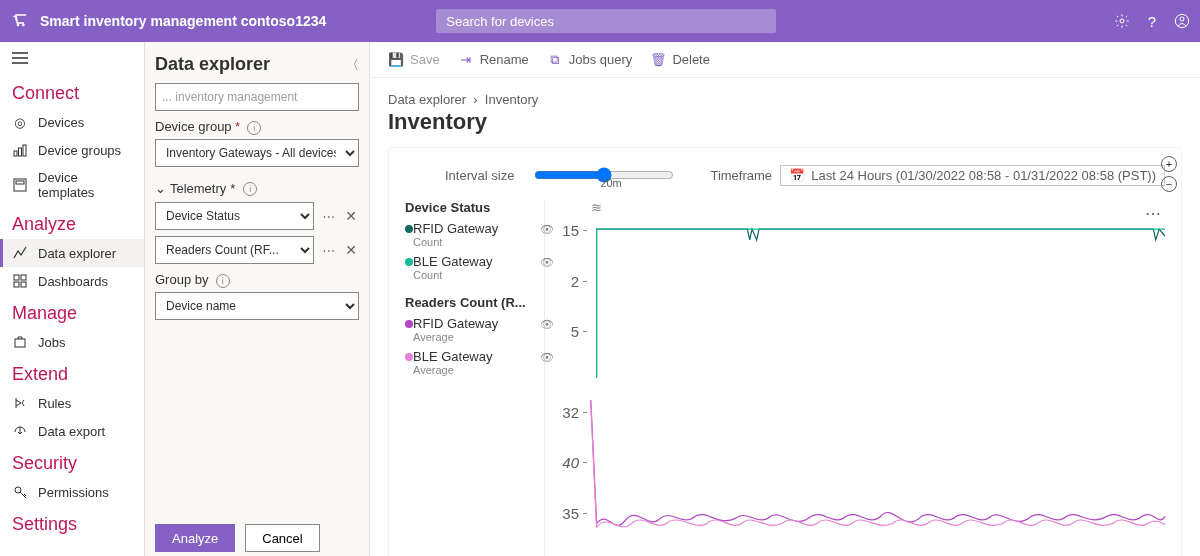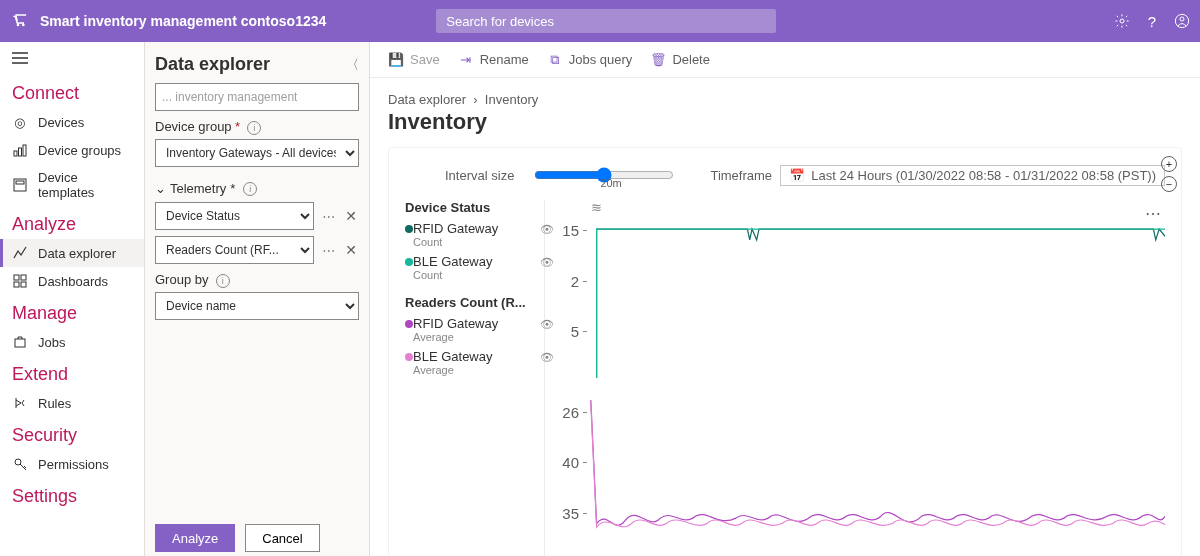--- a/index.html
+++ b/index.html
@@ -169,20 +169,28 @@
 
     <div class="section">Extend</div>
     <div class="item">
         <span class="ic">
           <svg width="14" height="14" viewBox="0 0 14 14" fill="none" stroke="#323130">
             <path d="M3 2v10M3 4l5 3-5 3M11 4l-2 3 2 3"></path>
           </svg>
         </span>
         <span>Rules</span>
       </div>
+    <div class="item">
+        <span class="ic">
+          <svg width="14" height="14" viewBox="0 0 14 14" fill="none" stroke="#323130">
+            <path d="M2 8a5 5 0 0110 0M7 3v7m0 0l-2-2m2 2l2-2"></path>
+          </svg>
+        </span>
+        <span>Data export</span>
+      </div>
 
     <div class="section">Security</div>
     <div class="item">
         <span class="ic">
           <svg width="14" height="14" viewBox="0 0 14 14" fill="none" stroke="#323130">
             <circle cx="5" cy="5" r="3"></circle>
             <path d="M7 7l6 6m-2-4l2 2"></path>
           </svg>
         </span>
         <span>Permissions</span>
@@ -322,23 +330,23 @@
               </div>
             <svg viewBox="0 0 100 100" preserveAspectRatio="none" id="svg0">
                 <path d="M2,98 L2,16 L28,16 L28.4,22 L28.8,16 L29.6,22 L30,16 L98,16 L98.4,22 L99,16 L100,20" fill="none" stroke="#0f6b5f" stroke-width="1.2" vector-effect="non-scaling-stroke"></path>
                 <path d="M2,98 L2,16 L100,16" fill="none" stroke="#17b897" stroke-width="1.2" vector-effect="non-scaling-stroke"></path>
               </svg>
           </div>
           <div class="plot" id="plot1">
             <div class="yax" id="yax1">
                 <span class="yt" style="top: 72.2222%;">35</span>
                 <span class="ytick" style="top: 72.2222%;"></span>
-                <span class="yt" style="top: 44.4444%;">40</span>
+                <span class="yt" style="top: 44.4444%; font-style: italic;">40</span>
                 <span class="ytick" style="top: 44.4444%;"></span>
-                <span class="yt" style="top: 16.6667%;">26</span>
+                <span class="yt" style="top: 16.6667%;">32</span>
                 <span class="ytick" style="top: 16.6667%;"></span>
               </div>
             <svg viewBox="0 0 100 100" preserveAspectRatio="none" id="svg1">
                 <path d="M1,10 L2,78 C4,70 5,85 7,76 C9,68 11,82 13,75 C15,70 17,80 19,74 C21,70 23,80 26,75 C28,70 30,80 32,74 C34,70 36,82 39,74 C41,70 43,80 45,74 C47,70 49,80 51,74 C53,66 55,84 58,74 C60,70 62,80 64,74 C66,70 68,80 70,74 C72,70 74,82 77,74 C79,70 81,80 83,74 C85,70 87,80 90,74 C92,70 94,80 96,74 C98,70 99,80 100,74" fill="none" stroke="#b146c2" stroke-width="1.2" vector-effect="non-scaling-stroke"></path>
                 <path d="M1,12 L2,80 C4,72 6,84 8,78 C10,72 12,82 14,78 C16,72 19,82 21,78 C23,72 25,82 27,78 C29,72 31,82 34,78 C36,72 38,82 40,78 C42,72 44,82 46,78 C48,72 50,82 53,78 C55,72 57,82 59,78 C61,72 63,82 65,78 C67,72 69,82 72,78 C74,72 76,82 78,78 C80,72 82,82 84,78 C86,72 88,82 91,78 C93,72 95,82 97,78 C99,74 100,80 100,78" fill="none" stroke="#e580d2" stroke-width="1.2" vector-effect="non-scaling-stroke"></path>
               </svg>
           </div>
         </div>
       </div>
     </div>

